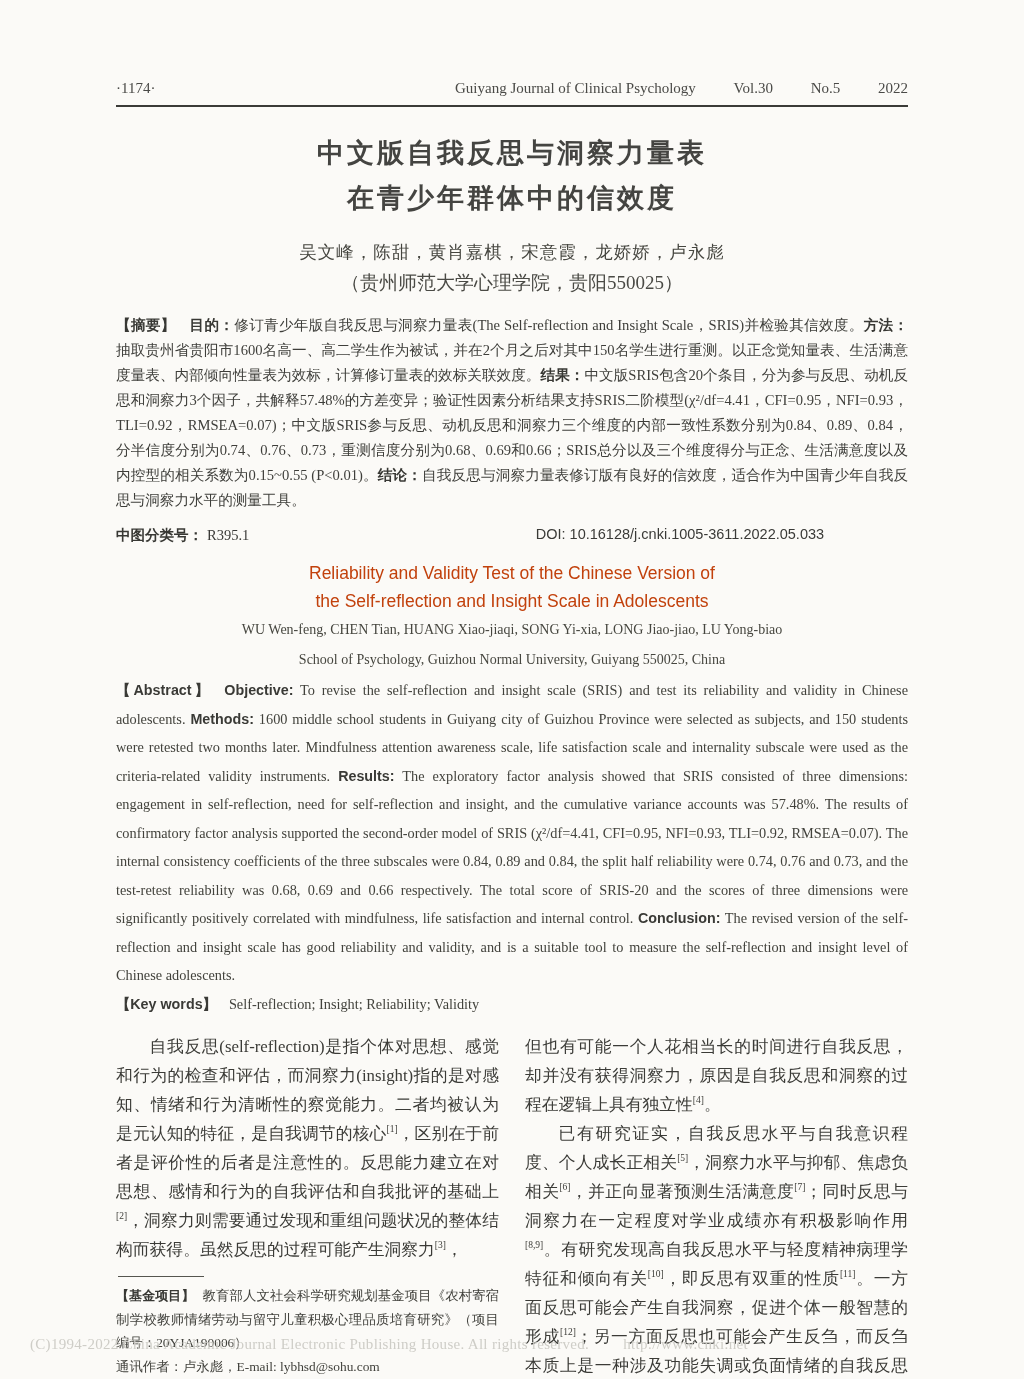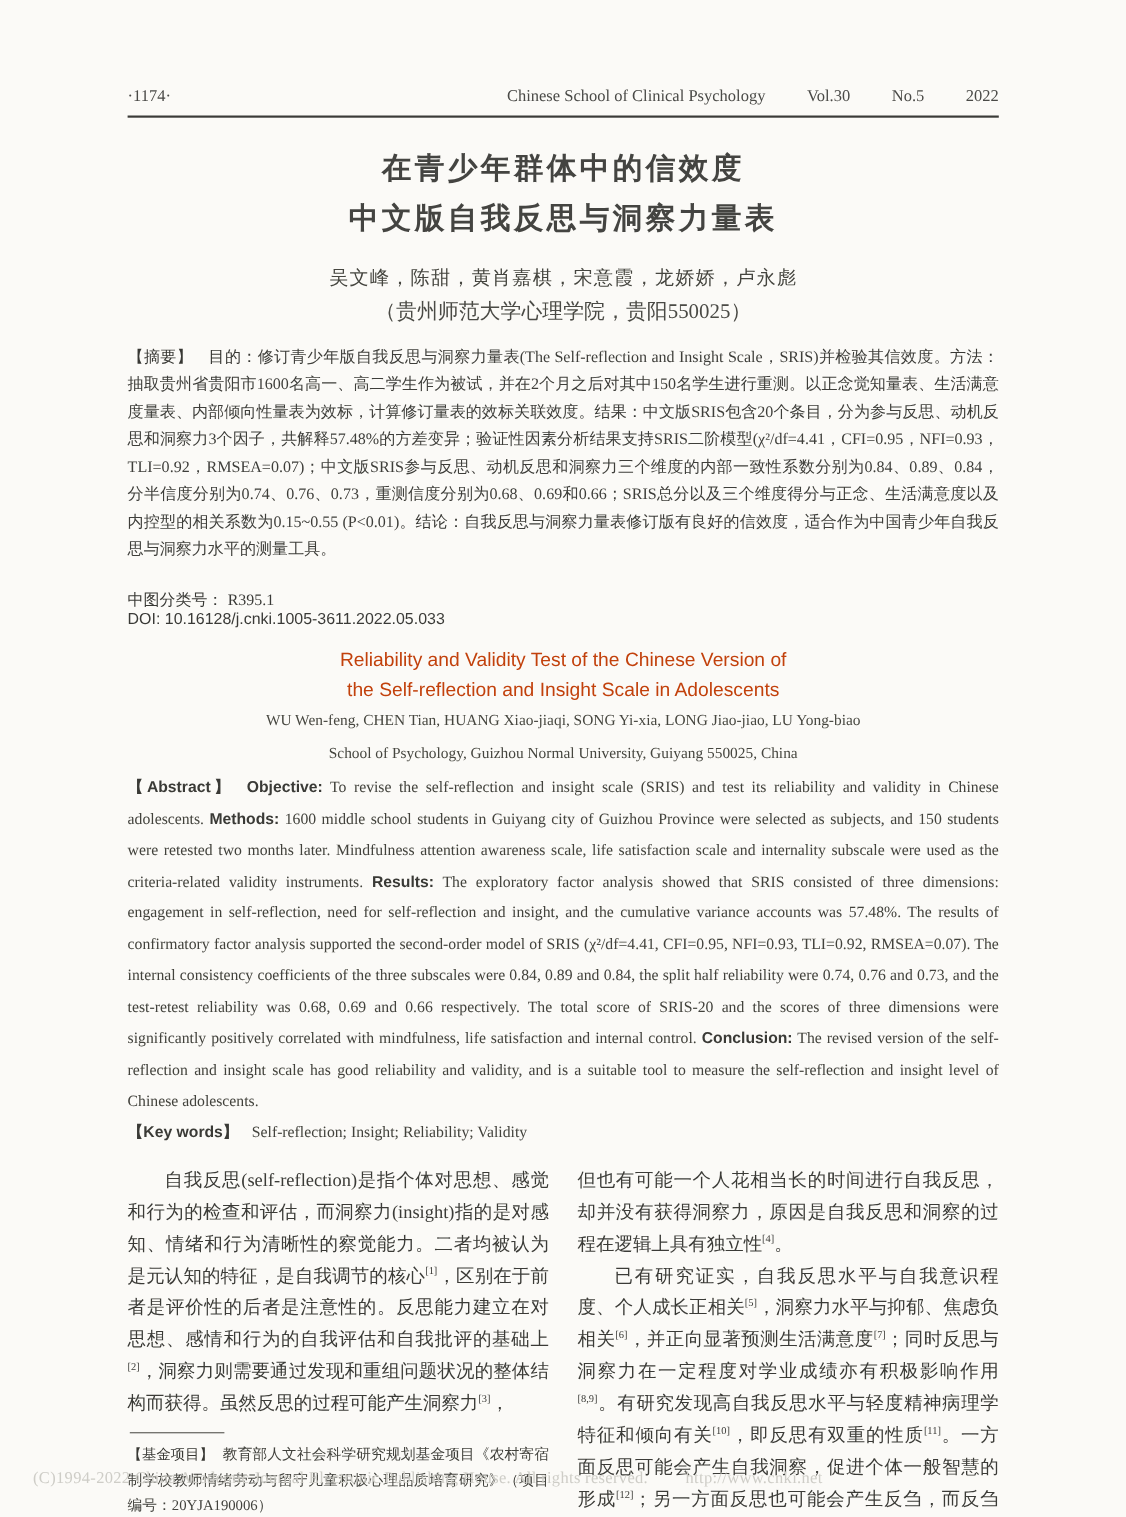--- a/index.html
+++ b/index.html
@@ -24,25 +24,25 @@
   .title-cn { margin: 24px 0 0 0; text-align: center; font-weight: 700;
               font-family: "Liberation Sans", "DejaVu Sans", sans-serif;
               font-size: 27px; line-height: 45px; letter-spacing: 3px; color: #444441; }
   .tline { display: block; }
   .authors { margin-top: 19px; text-align: center; font-size: 17.5px; letter-spacing: 1px; color: #45453f; }
   .affil { margin-top: 6px; text-align: center; font-size: 19px; color: #4a4a45; }
 
   
   .abs { margin: 17px 0 0 0; font-size: 14.6px; line-height: 25px;
          text-align: justify; color: #3e3e3a; }
-  .hei { font-family: "Liberation Sans", "DejaVu Sans", sans-serif; font-weight: 400; color: #383834; }
+  .hei { font-family: "Liberation Sans", "DejaVu Sans", sans-serif; font-weight: 700; color: #383834; }
   .tag { margin-right: 14px; }
   .kw { margin-top: 1px; }
 
-  .meta { display: flex; margin-top: 23px; font-size: 14.5px; flex-direction: column; }
+  .meta { display: flex; margin-top: 13px; font-size: 14.5px; }
   .meta-left { width: 53%; }
   .sans { font-family: "Liberation Sans", "DejaVu Sans", sans-serif; }
   .meta .hei { margin-right: 4px; }
 
   
   .en-title { margin-top: 14px; text-align: center;
               font-family: "Liberation Sans", "DejaVu Sans", sans-serif;
               font-size: 17.5px; line-height: 28px; color: #c2410c; }
   .en-authors { margin-top: 7px; text-align: center; font-size: 14px; color: #46463f; }
   .en-affil { margin-top: 14px; text-align: center; font-size: 14px; color: #46463f; }
@@ -71,31 +71,31 @@
   .footer-url { margin-left: 34px; }
 </style>
 </head>
 <body>
 
 <div class="page">
 
   <div class="hdr">
     <span>·1174·</span>
     <span class="hdr-right">
-      <span>Chinese School of Clinical Psychology</span>
+      <span>Guiyang Journal of Clinical Psychology</span>
       <span>Vol.30</span>
       <span>No.5</span>
       <span>2022</span>
     </span>
   </div>
   <div class="rule"></div>
 
   <h1 class="title-cn">
+    <span class="tline">中文版自我反思与洞察力量表</span>
     <span class="tline">在青少年群体中的信效度</span>
-    <span class="tline">中文版自我反思与洞察力量表</span>
   </h1>
 
   <div class="authors">吴文峰，陈甜，黄肖嘉棋，宋意霞，龙娇娇，卢永彪</div>
   <div class="affil">（贵州师范大学心理学院，贵阳550025）</div>
 
   <p class="abs">
     <span class="hei tag">【摘要】</span><span class="hei">目的：</span><span>修订青少年版自我反思与洞察力量表(The Self-reflection and Insight Scale，SRIS)并检验其信效度。</span><span class="hei">方法：</span><span>抽取贵州省贵阳市1600名高一、高二学生作为被试，并在2个月之后对其中150名学生进行重测。以正念觉知量表、生活满意度量表、内部倾向性量表为效标，计算修订量表的效标关联效度。</span><span class="hei">结果：</span><span>中文版SRIS包含20个条目，分为参与反思、动机反思和洞察力3个因子，共解释57.48%的方差变异；验证性因素分析结果支持SRIS二阶模型(χ²/df=4.41，CFI=0.95，NFI=0.93，TLI=0.92，RMSEA=0.07)；中文版SRIS参与反思、动机反思和洞察力三个维度的内部一致性系数分别为0.84、0.89、0.84，分半信度分别为0.74、0.76、0.73，重测信度分别为0.68、0.69和0.66；SRIS总分以及三个维度得分与正念、生活满意度以及内控型的相关系数为0.15~0.55 (P&lt;0.01)。</span><span class="hei">结论：</span><span>自我反思与洞察力量表修订版有良好的信效度，适合作为中国青少年自我反思与洞察力水平的测量工具。</span>
   </p>
 
 

